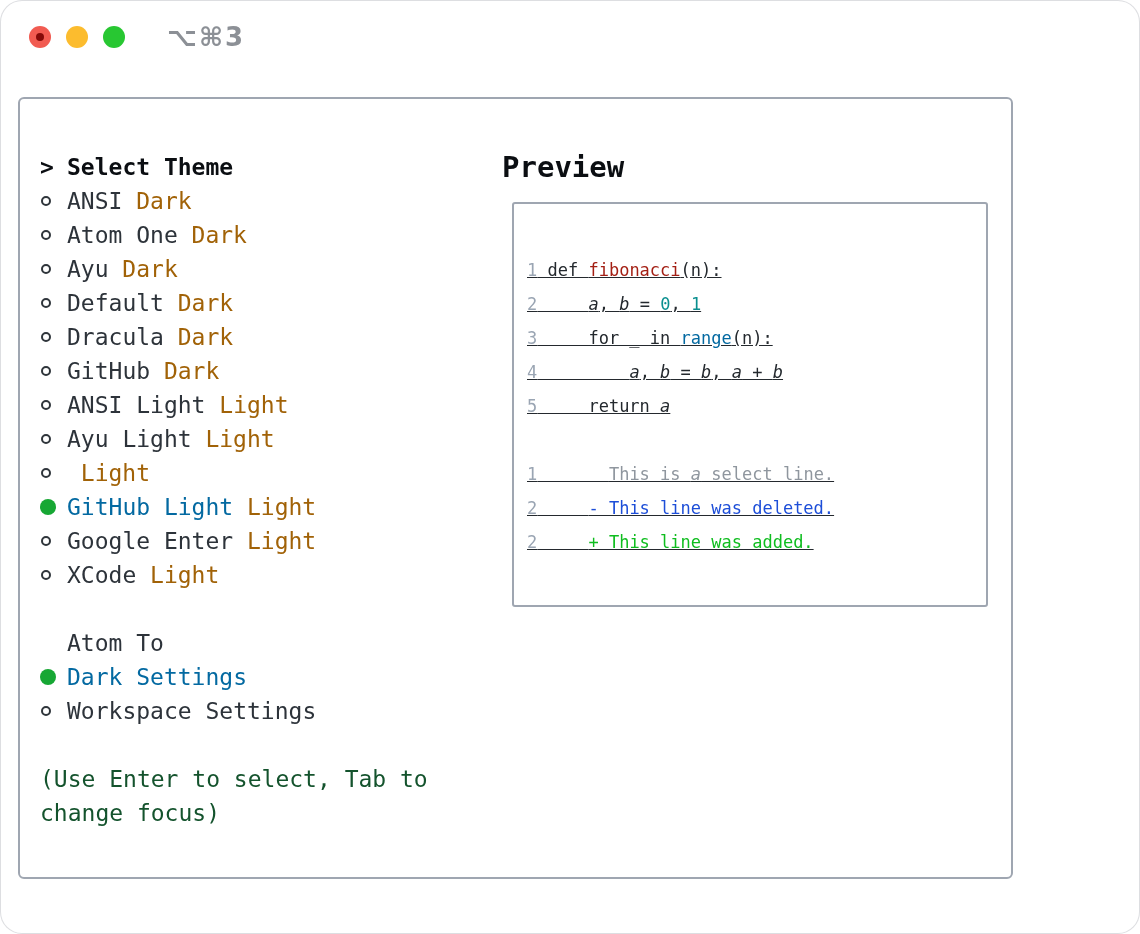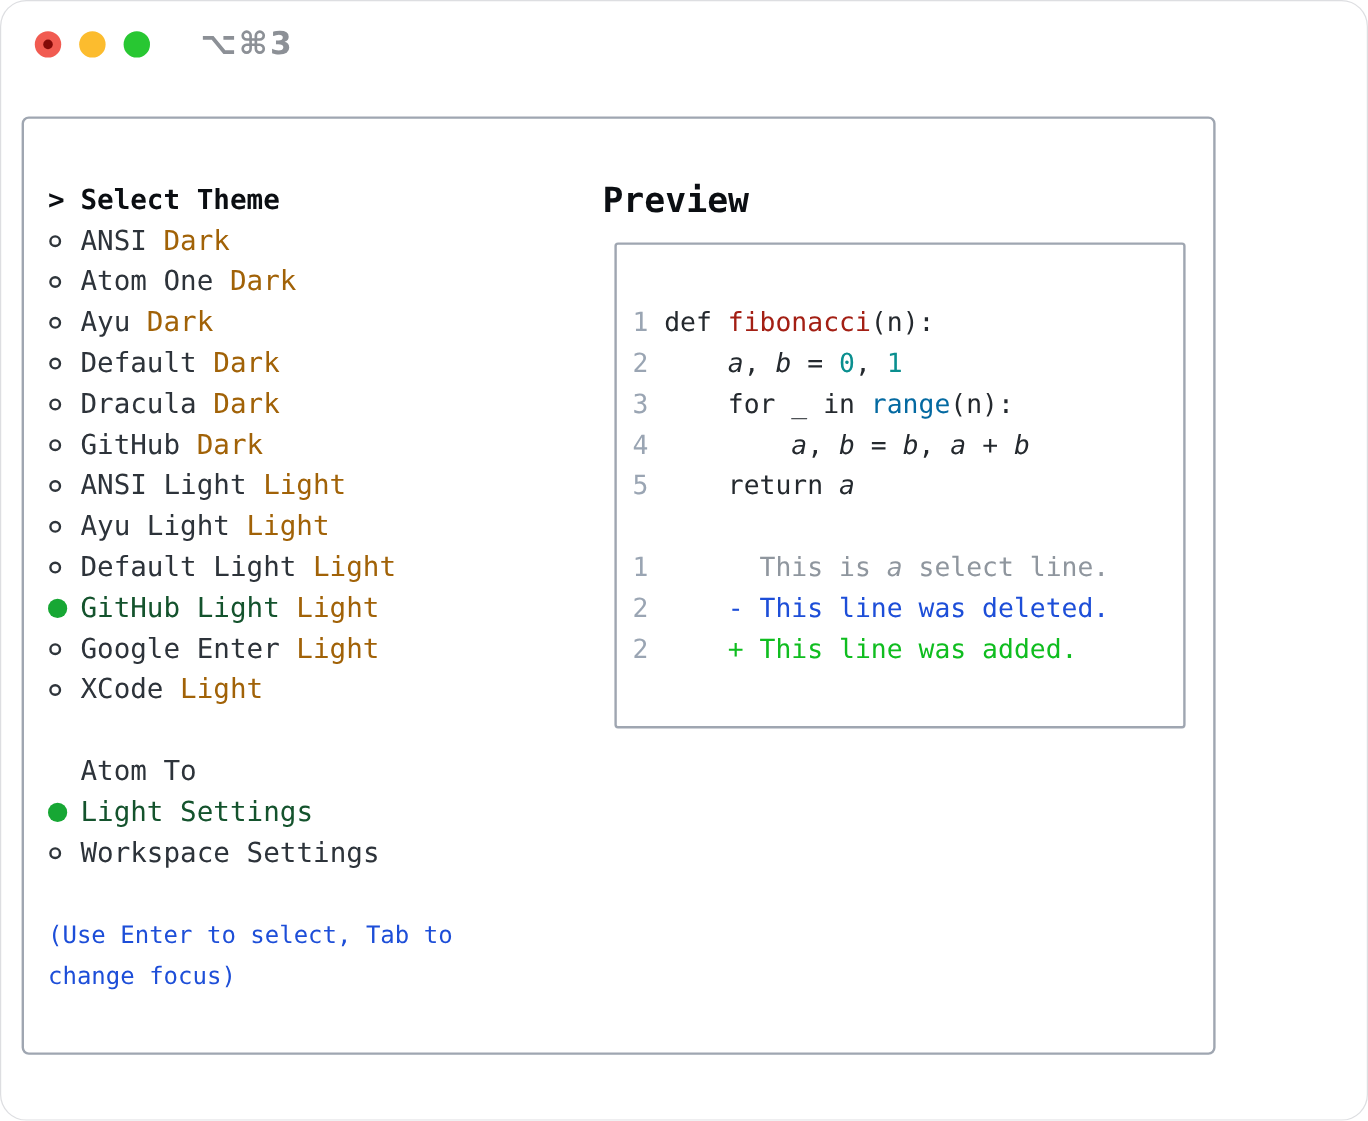--- a/index.html
+++ b/index.html
@@ -36,35 +36,35 @@
 
   
   .left-col { position:absolute; left:20px; top:51px; width:450px; }
   .row { display:flex; align-items:center; height:34px; font-size:23px; color:#2d333a; white-space:pre; }
   .spacer { height:34px; }
   .mk { width:27px; flex:none; display:flex; align-items:center; }
   .caret { font-weight:bold; color:#0b0e12; }
   .hdr { font-weight:bold; color:#0b0e12; }
   .ring { width:10px; height:10px; border:2.5px solid #2f353b; border-radius:50%; margin-left:1px; }
   .dot  { width:16px; height:16px; background:#17a734; border-radius:50%; }
-  .sel-label { color:#14532d; }
+  .sel-label { color:#0369a1; }
   .tag { color:#a16207; margin-left:13.8px; }
-  .help { font-size:20px; line-height:34px; color:#1d4ed8; white-space:pre; }
+  .help { font-size:23px; line-height:34px; color:#14532d; white-space:pre; }
 
   
   .preview-title {
     position:absolute; left:482px; top:51px; height:34px; line-height:34px;
     font-size:29px; font-weight:bold; color:#0b0e12;
   }
   .preview-box {
     position:absolute; left:492px; top:103px; width:476px; height:405px;
     border:2px solid #9fa6b1; border-radius:3px; background:#ffffff;
     padding:49px 0 0 13px; overflow:hidden;
   }
-  .crow { height:34px; line-height:34px; font-size:22px; white-space:pre; color:#24292e; }
+  .crow { height:34px; line-height:34px; font-size:17px; white-space:pre; color:#24292e;text-decoration:underline; }
   .ln   { color:#9aa5b3; }
   .pln  { color:#24292e; }
   .fn   { color:#a31f14; }
   .var  { color:#24292e; font-style:italic; }
   .num  { color:#0a8f8f; }
   .bi   { color:#0369a1; }
   .ctx  { color:#8f969e; }
   .ctxv { color:#8f969e; font-style:italic; }
   .del  { color:#1d4ed8; }
   .add  { color:#0fbd1f; }
@@ -125,21 +125,20 @@
         <span>ANSI Light</span>
         <span class="tag">Light</span>
       </div>
       <div class="row">
         <span class="mk"><span class="ring"></span></span>
         <span>Ayu Light</span>
         <span class="tag">Light</span>
       </div>
       <div class="row">
         <span class="mk"><span class="ring"></span></span>
-        <span>Default Light</span>
         <span class="tag">Light</span>
       </div>
       <div class="row">
         <span class="mk"><span class="dot"></span></span>
         <span class="sel-label">GitHub Light</span>
         <span class="tag">Light</span>
       </div>
       <div class="row">
         <span class="mk"><span class="ring"></span></span>
         <span>Google Enter</span>
@@ -152,21 +151,21 @@
       </div>
 
       <div class="spacer"></div>
 
       <div class="row">
         <span class="mk"></span>
         <span>Atom To</span>
       </div>
       <div class="row">
         <span class="mk"><span class="dot"></span></span>
-        <span class="sel-label">Light Settings</span>
+        <span class="sel-label">Dark Settings</span>
       </div>
       <div class="row">
         <span class="mk"><span class="ring"></span></span>
         <span>Workspace Settings</span>
       </div>
 
       <div class="spacer"></div>
 
       <div class="help">(Use Enter to select, Tab to</div>
       <div class="help">change focus)</div>

